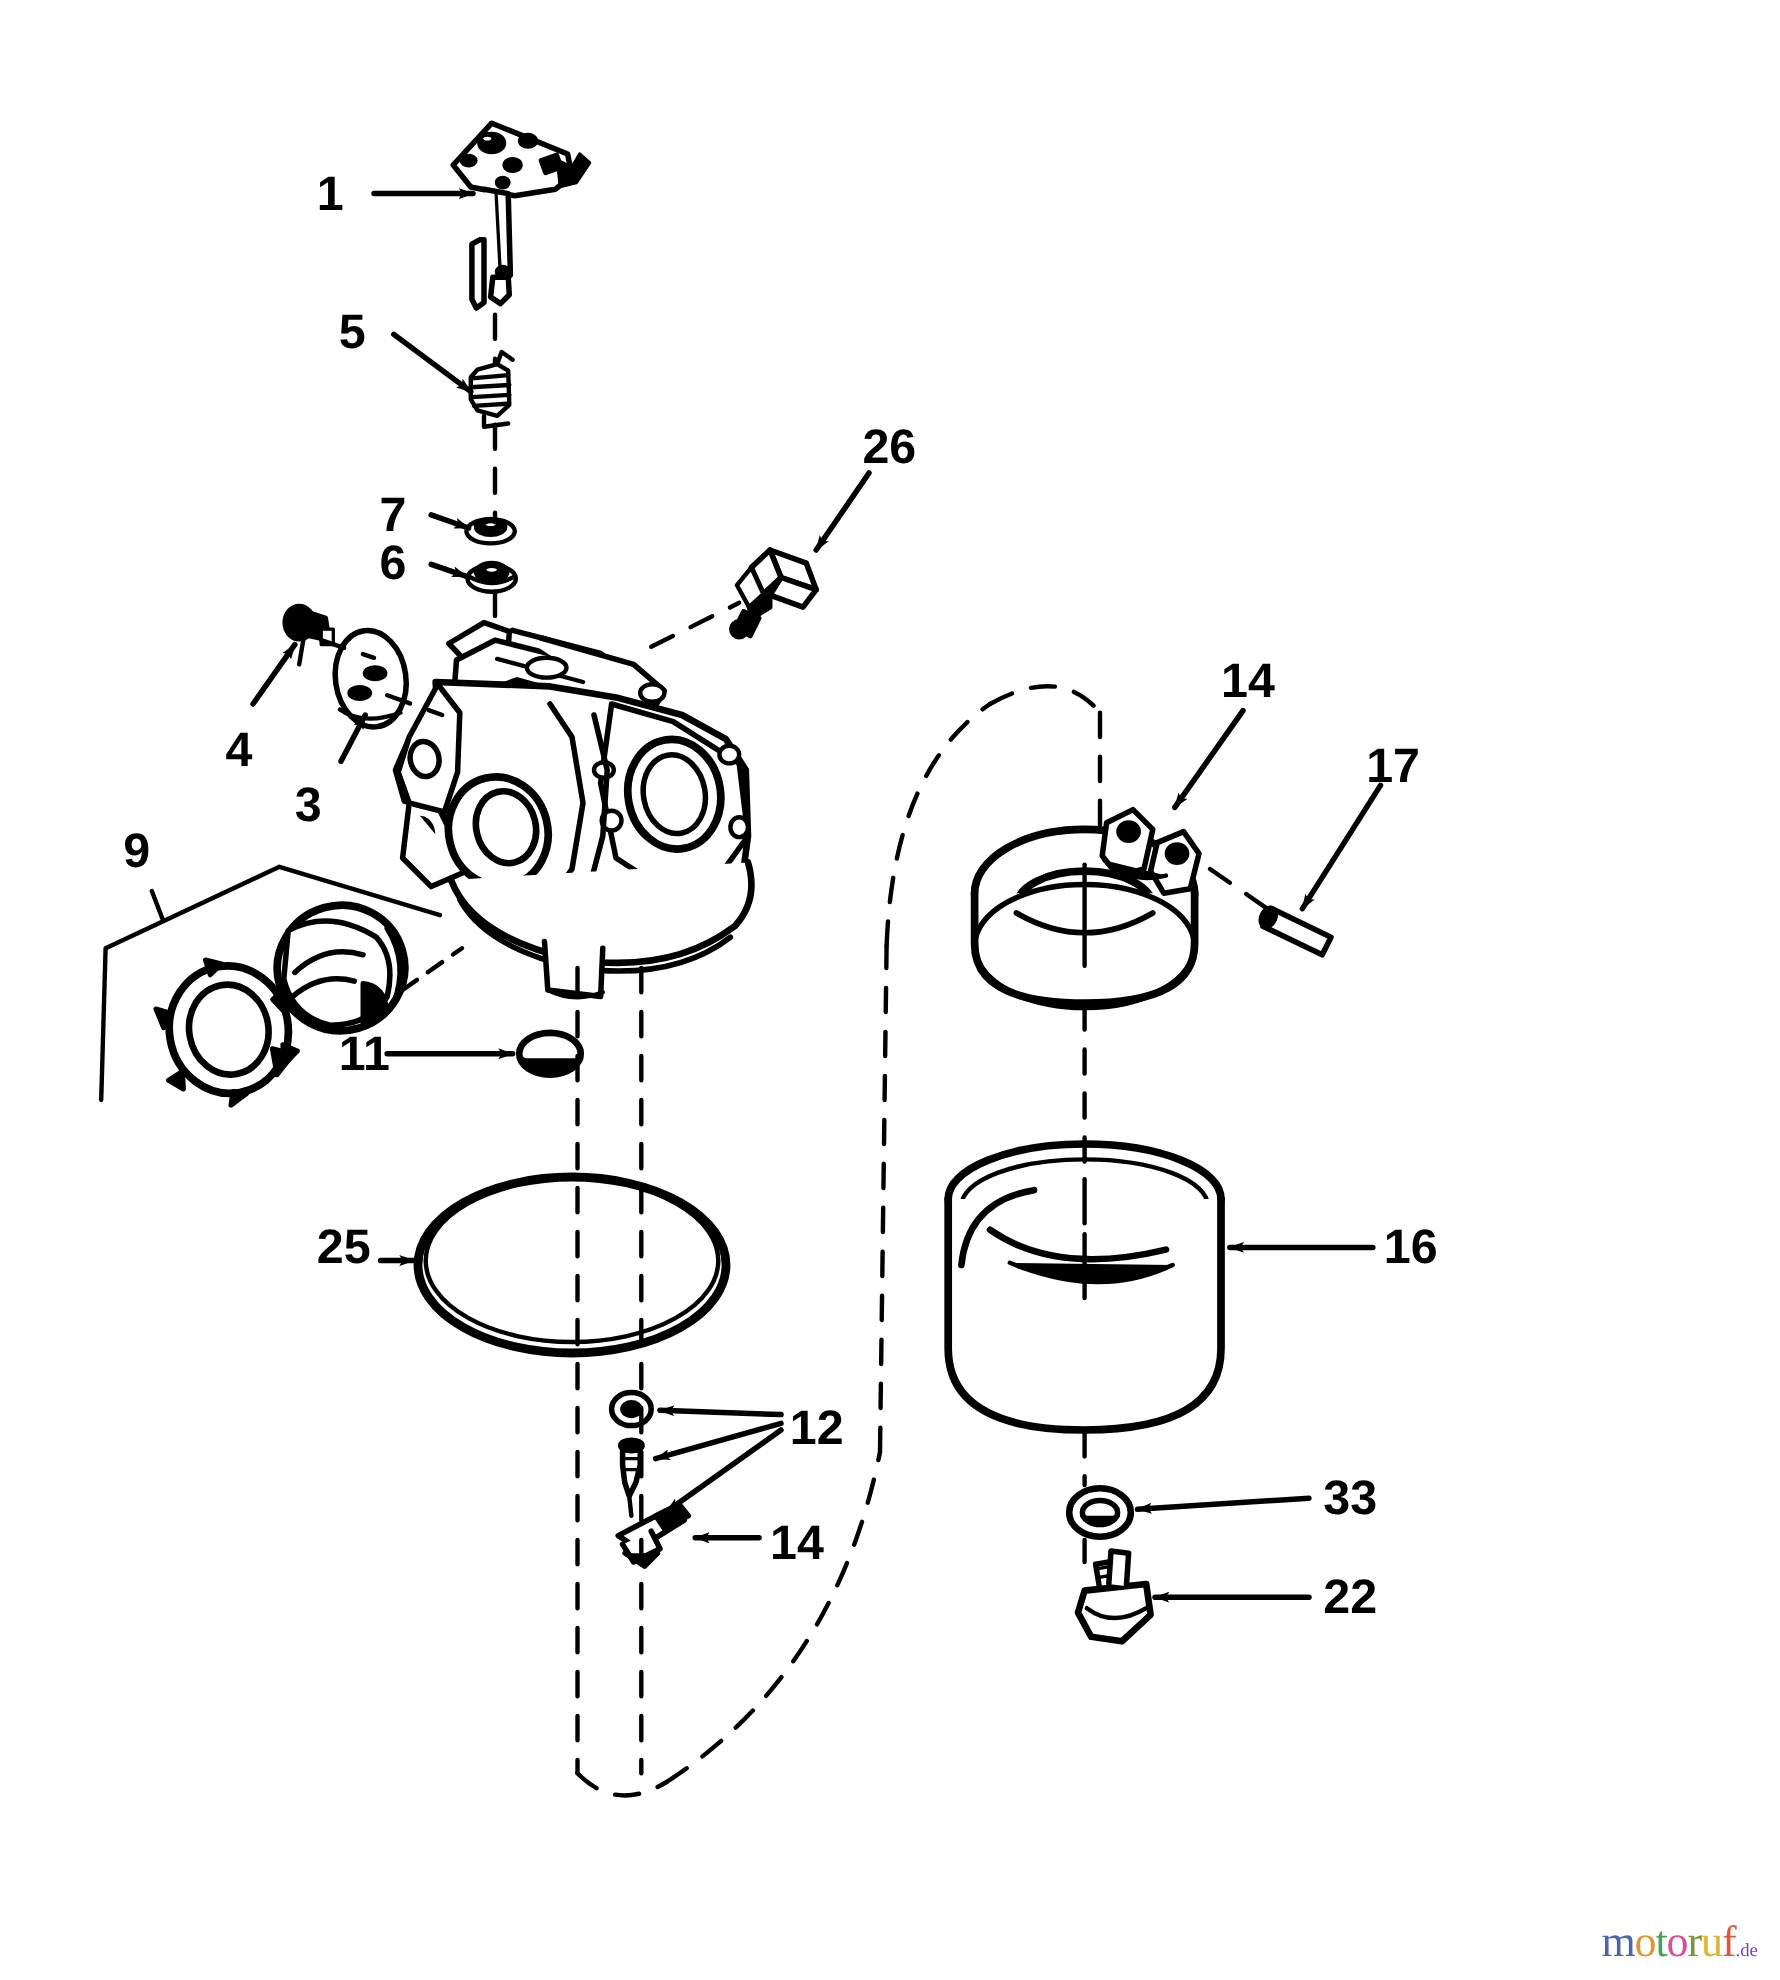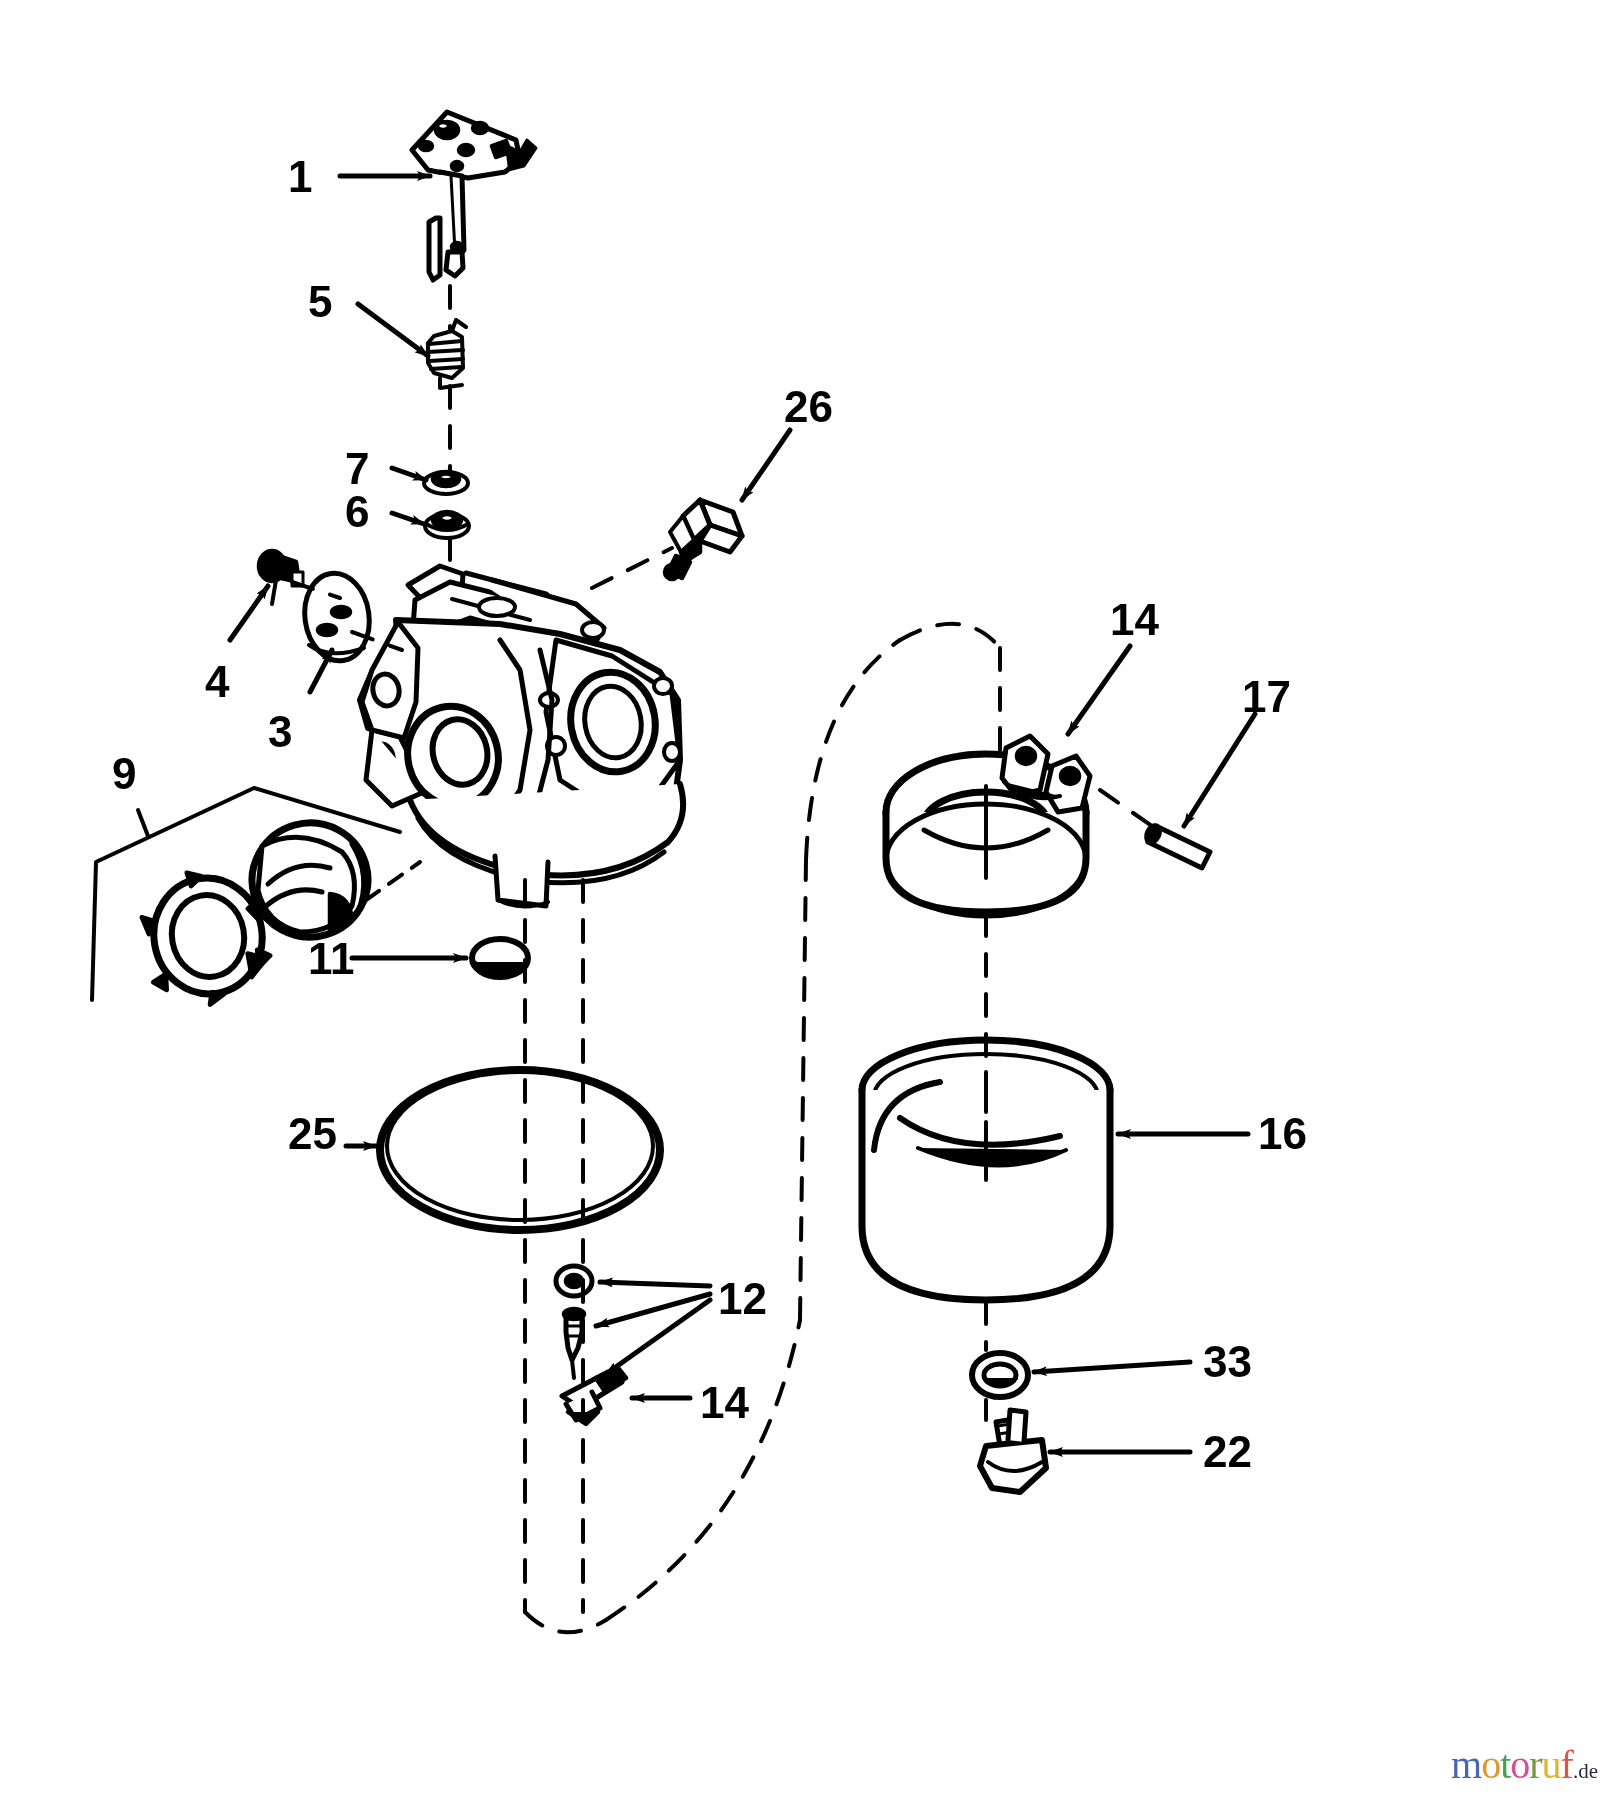--- a/index.html
+++ b/index.html
@@ -38,22 +38,22 @@
     position: absolute;
     right: 20px;
     bottom: 12px;
     font-family: "Liberation Serif", serif;
     font-size: 40px;
     letter-spacing: -1px;
     white-space: nowrap;
     opacity: 0.92;
   }
   #watermark .wm-suffix {
-    font-size: 21px;
-    color: #0f172a;
+    font-size: 17px;
+    color: #6d28d9;
     letter-spacing: 0;
   }
 </style>
 </head>
 <body>
 
 <div id="diagram-root">
 
   <svg id="diagram-svg" viewBox="0 0 1618 1800">
     <defs>

